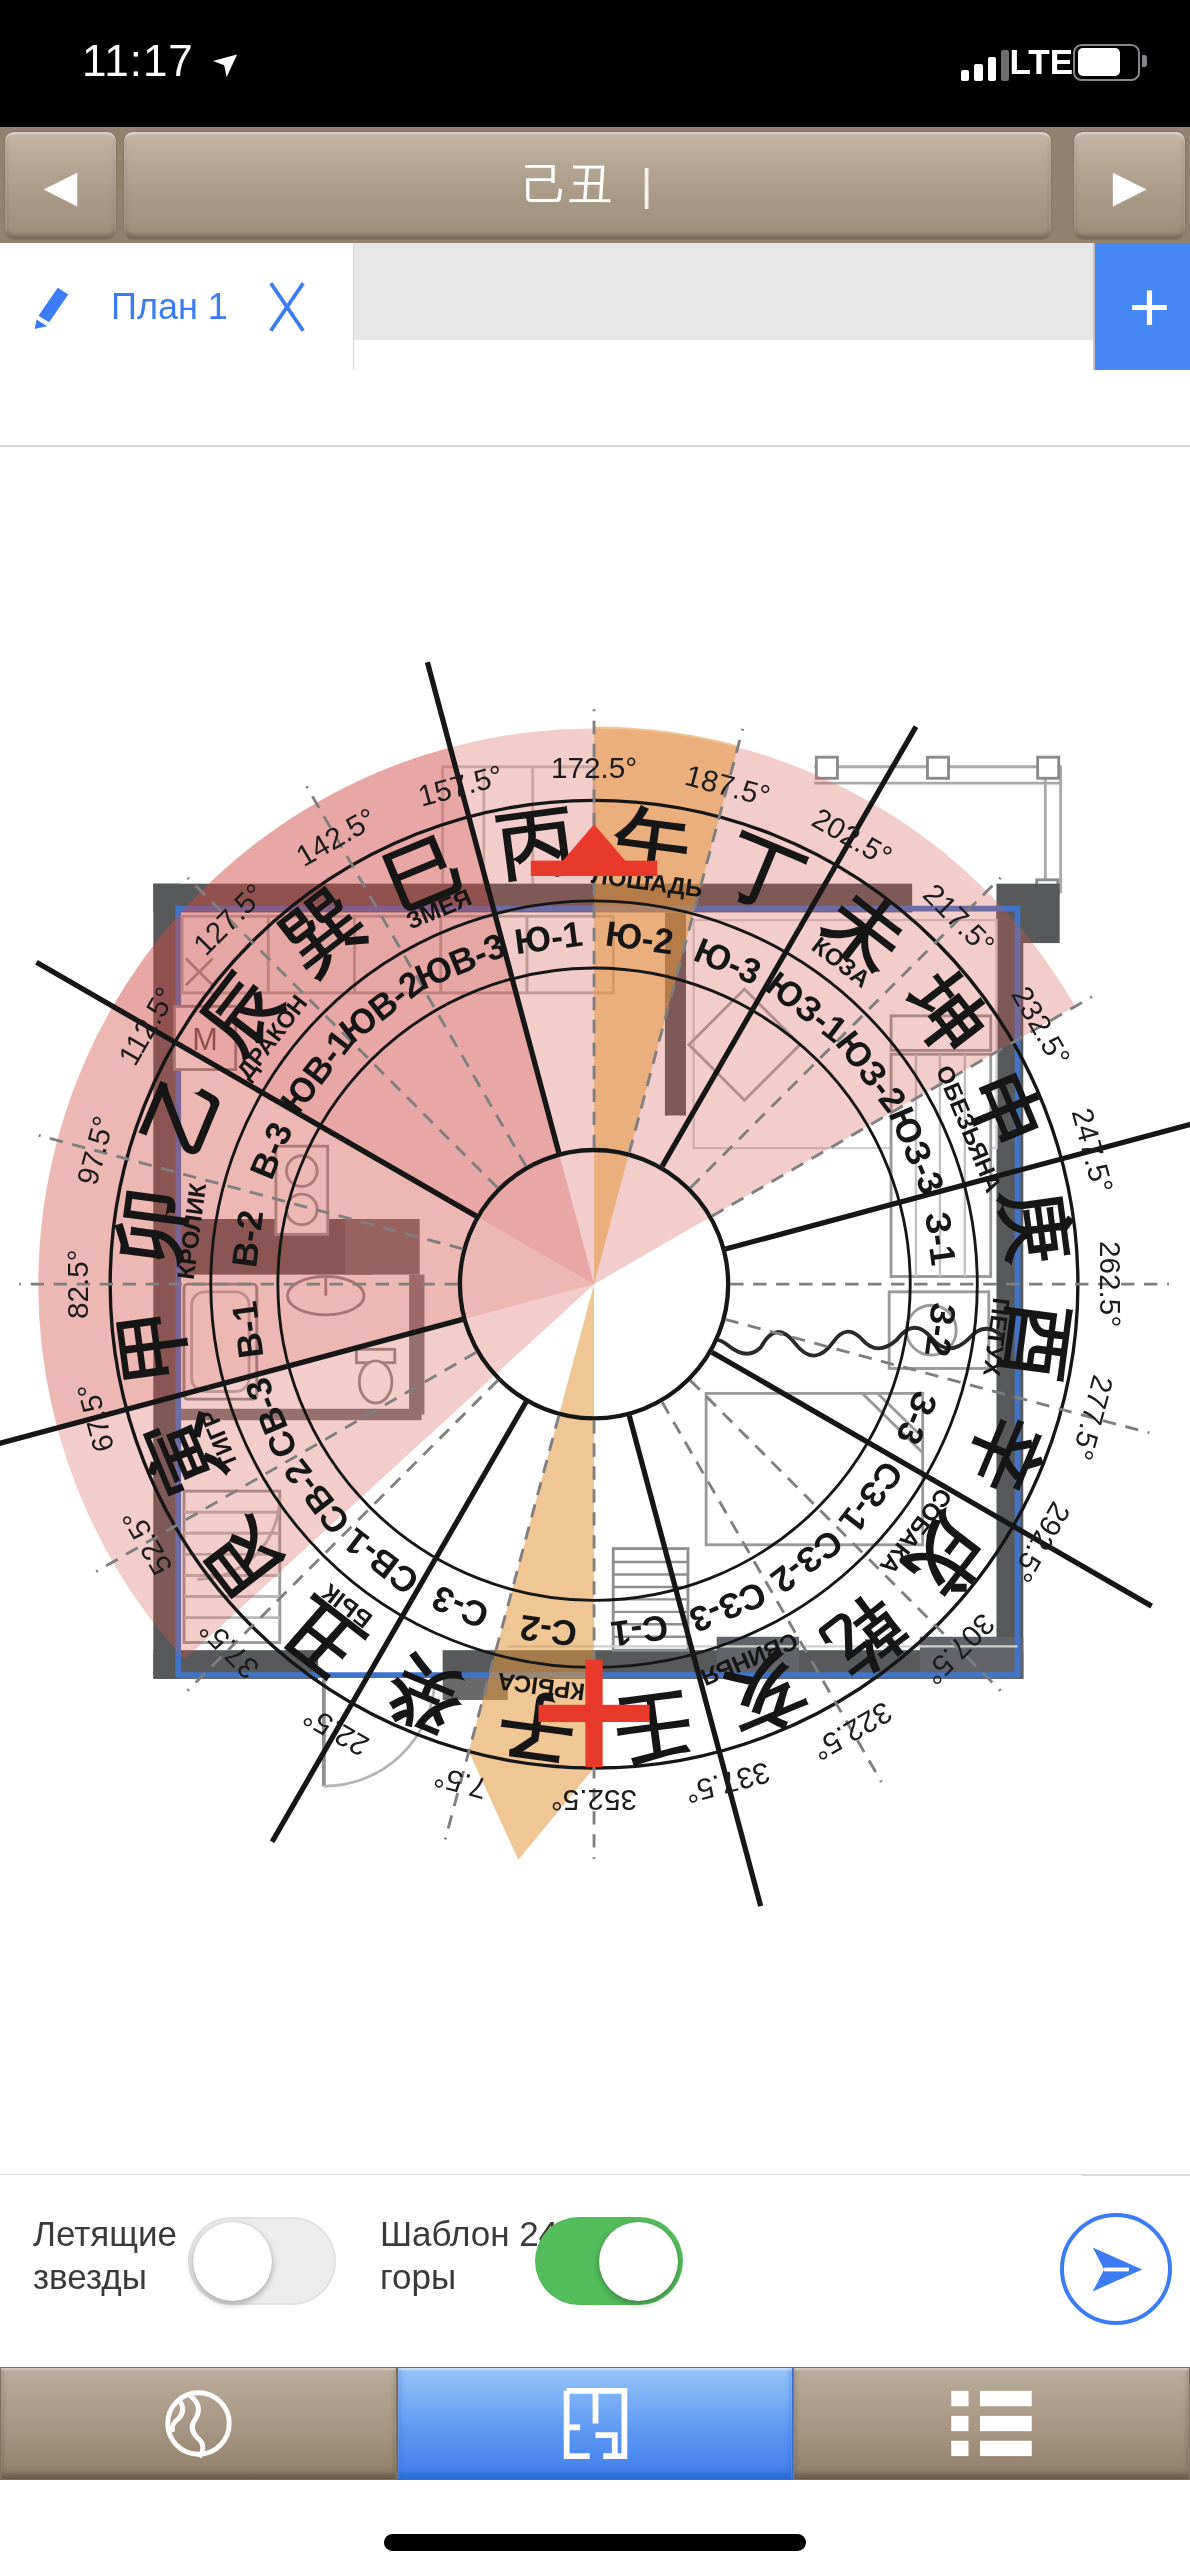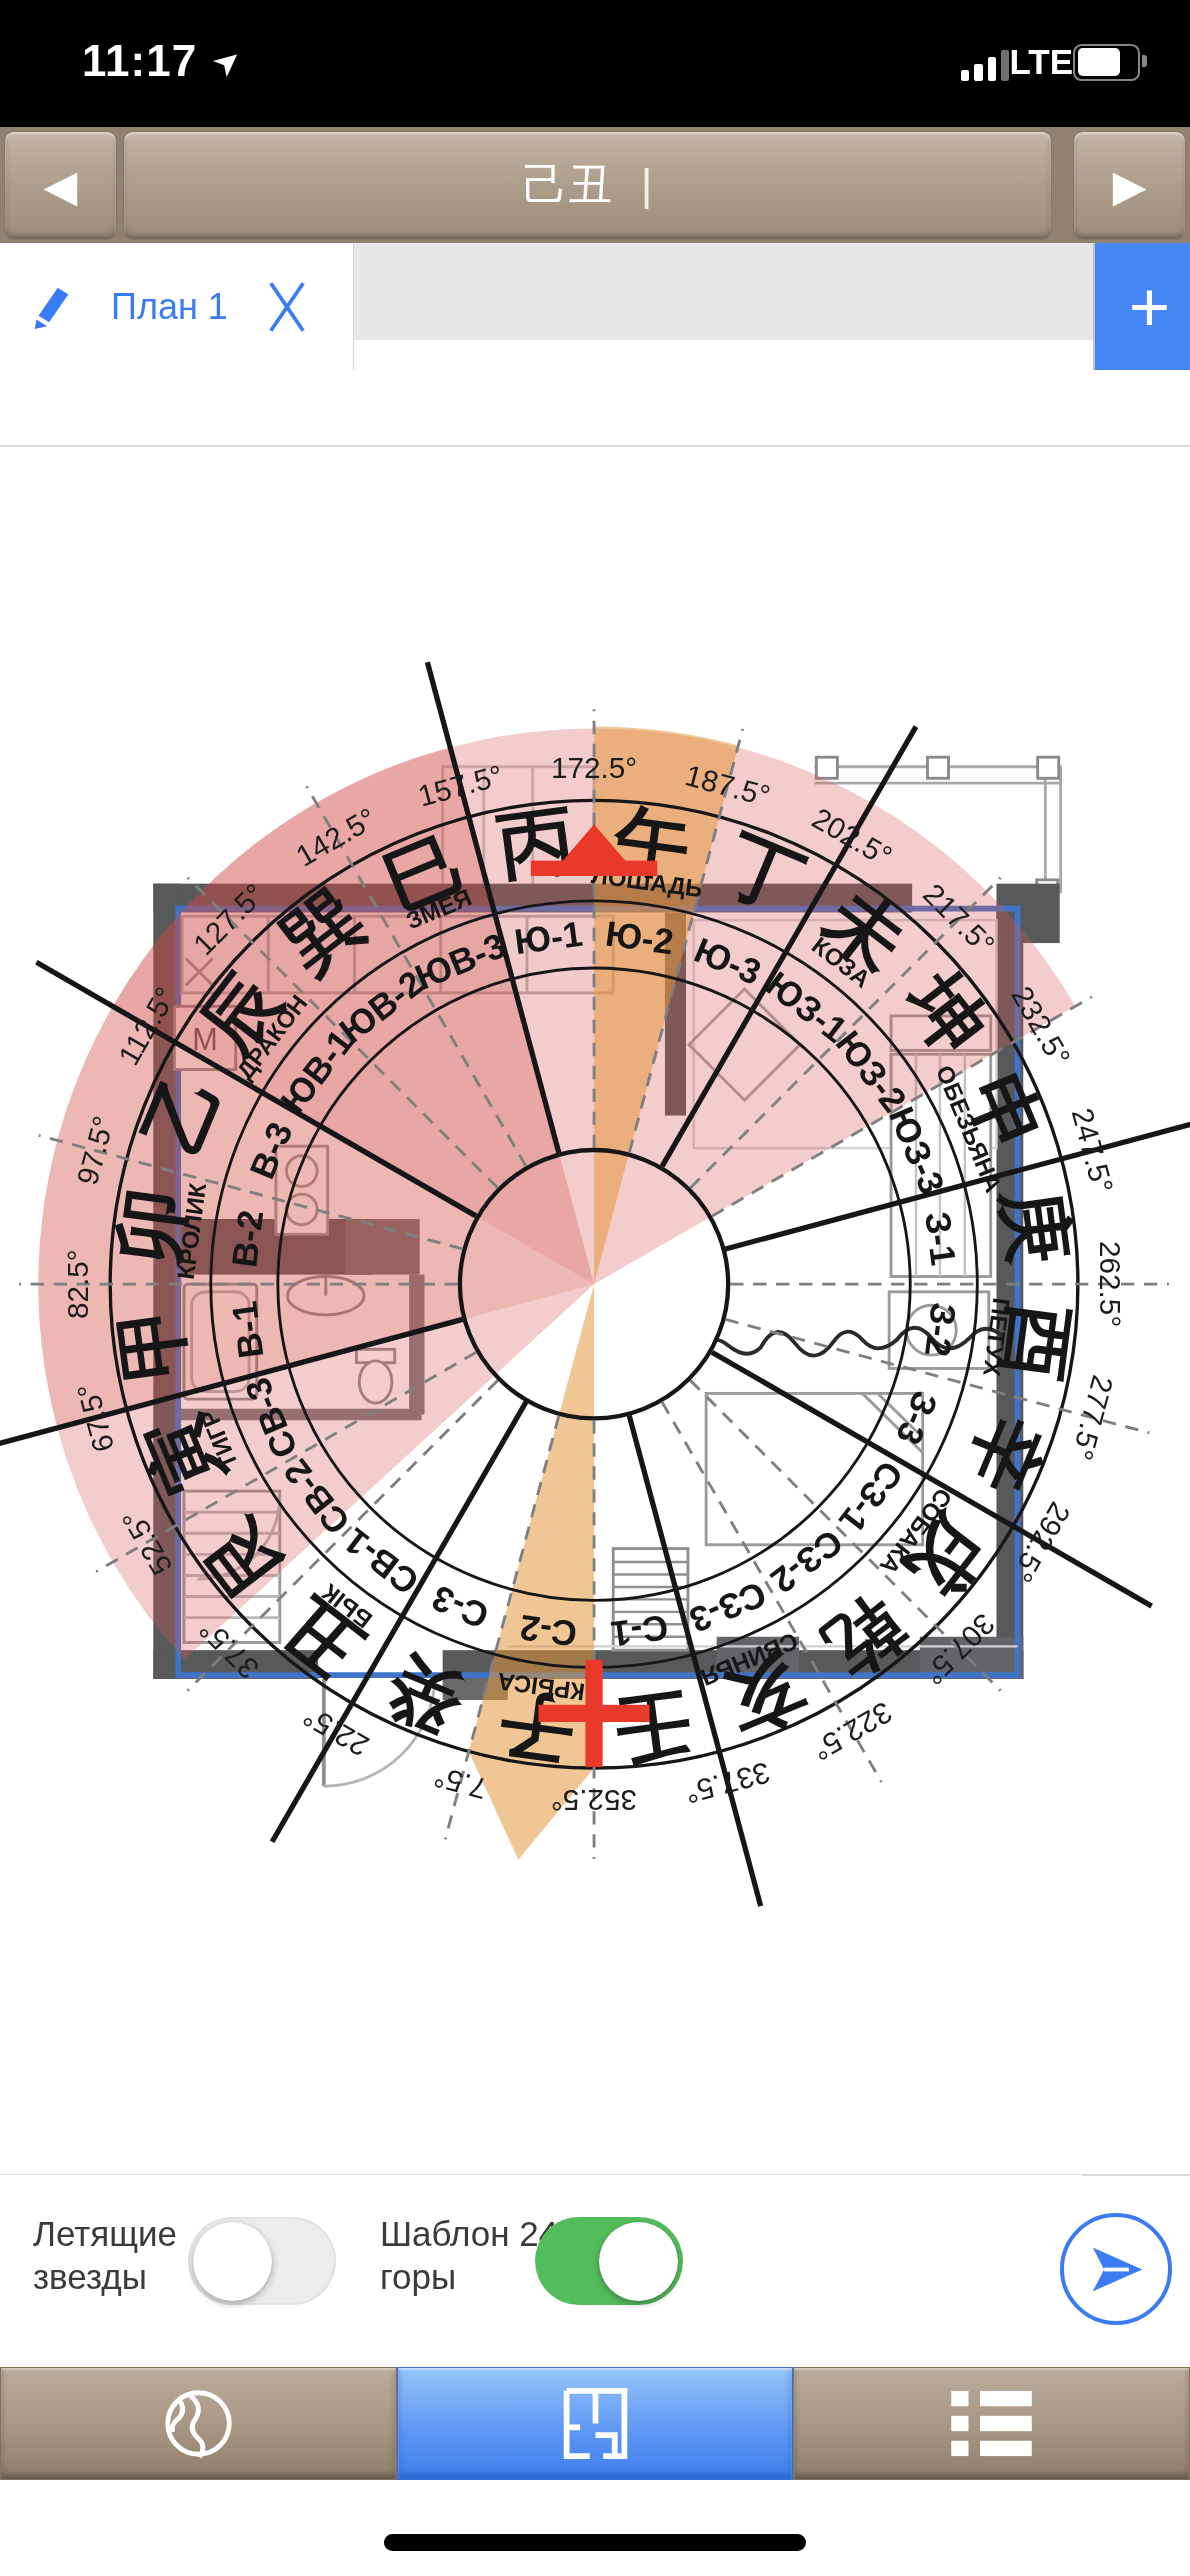--- a/index.html
+++ b/index.html
@@ -1,21 +1,21 @@
 <!DOCTYPE html>
 <html><head>
 <meta charset="utf-8">
 <style>
   html,body{margin:0;padding:0;background:#fff;}
   body{width:1190px;height:2576px;position:relative;overflow:hidden;
        font-family:"Liberation Sans","DejaVu Sans",sans-serif;-webkit-font-smoothing:antialiased;}
   .abs{position:absolute;}
   
   .status-bar{left:0;top:0;width:1190px;height:127px;background:#000;color:#fff;}
-  .sb-time{left:82px;top:36px;font-size:44px;font-weight:700;letter-spacing:1px;}
+  .sb-time{left:82px;top:36px;font-size:44px;font-weight:400;letter-spacing:1px;}
   .sb-loc{left:213px;top:42px;font-size:33px;transform:rotate(-40deg);}
   .sb-right{right:50px;top:42px;display:flex;align-items:center;gap:0;}
   .sig{display:flex;align-items:flex-end;gap:4.8px;height:38px;}
   .sig i{display:block;width:8.6px;border-radius:1.9px;background:#fff;}
   .sb-lte{font-size:35px;font-weight:600;}
   .batt{width:63px;height:33px;border:2.9px solid #86868a;border-radius:8.6px;position:relative;}
   .batt i{position:absolute;left:2.9px;top:2.9px;bottom:2.9px;width:42px;background:#fff;border-radius:4.8px;}
   .batt b{position:absolute;right:-8.6px;top:9.6px;width:4.8px;height:11.5px;background:#86868a;border-radius:0 2.9px 2.9px 0;}
   
   .header{left:0;top:127px;width:1190px;height:117px;background:#91816f;}

